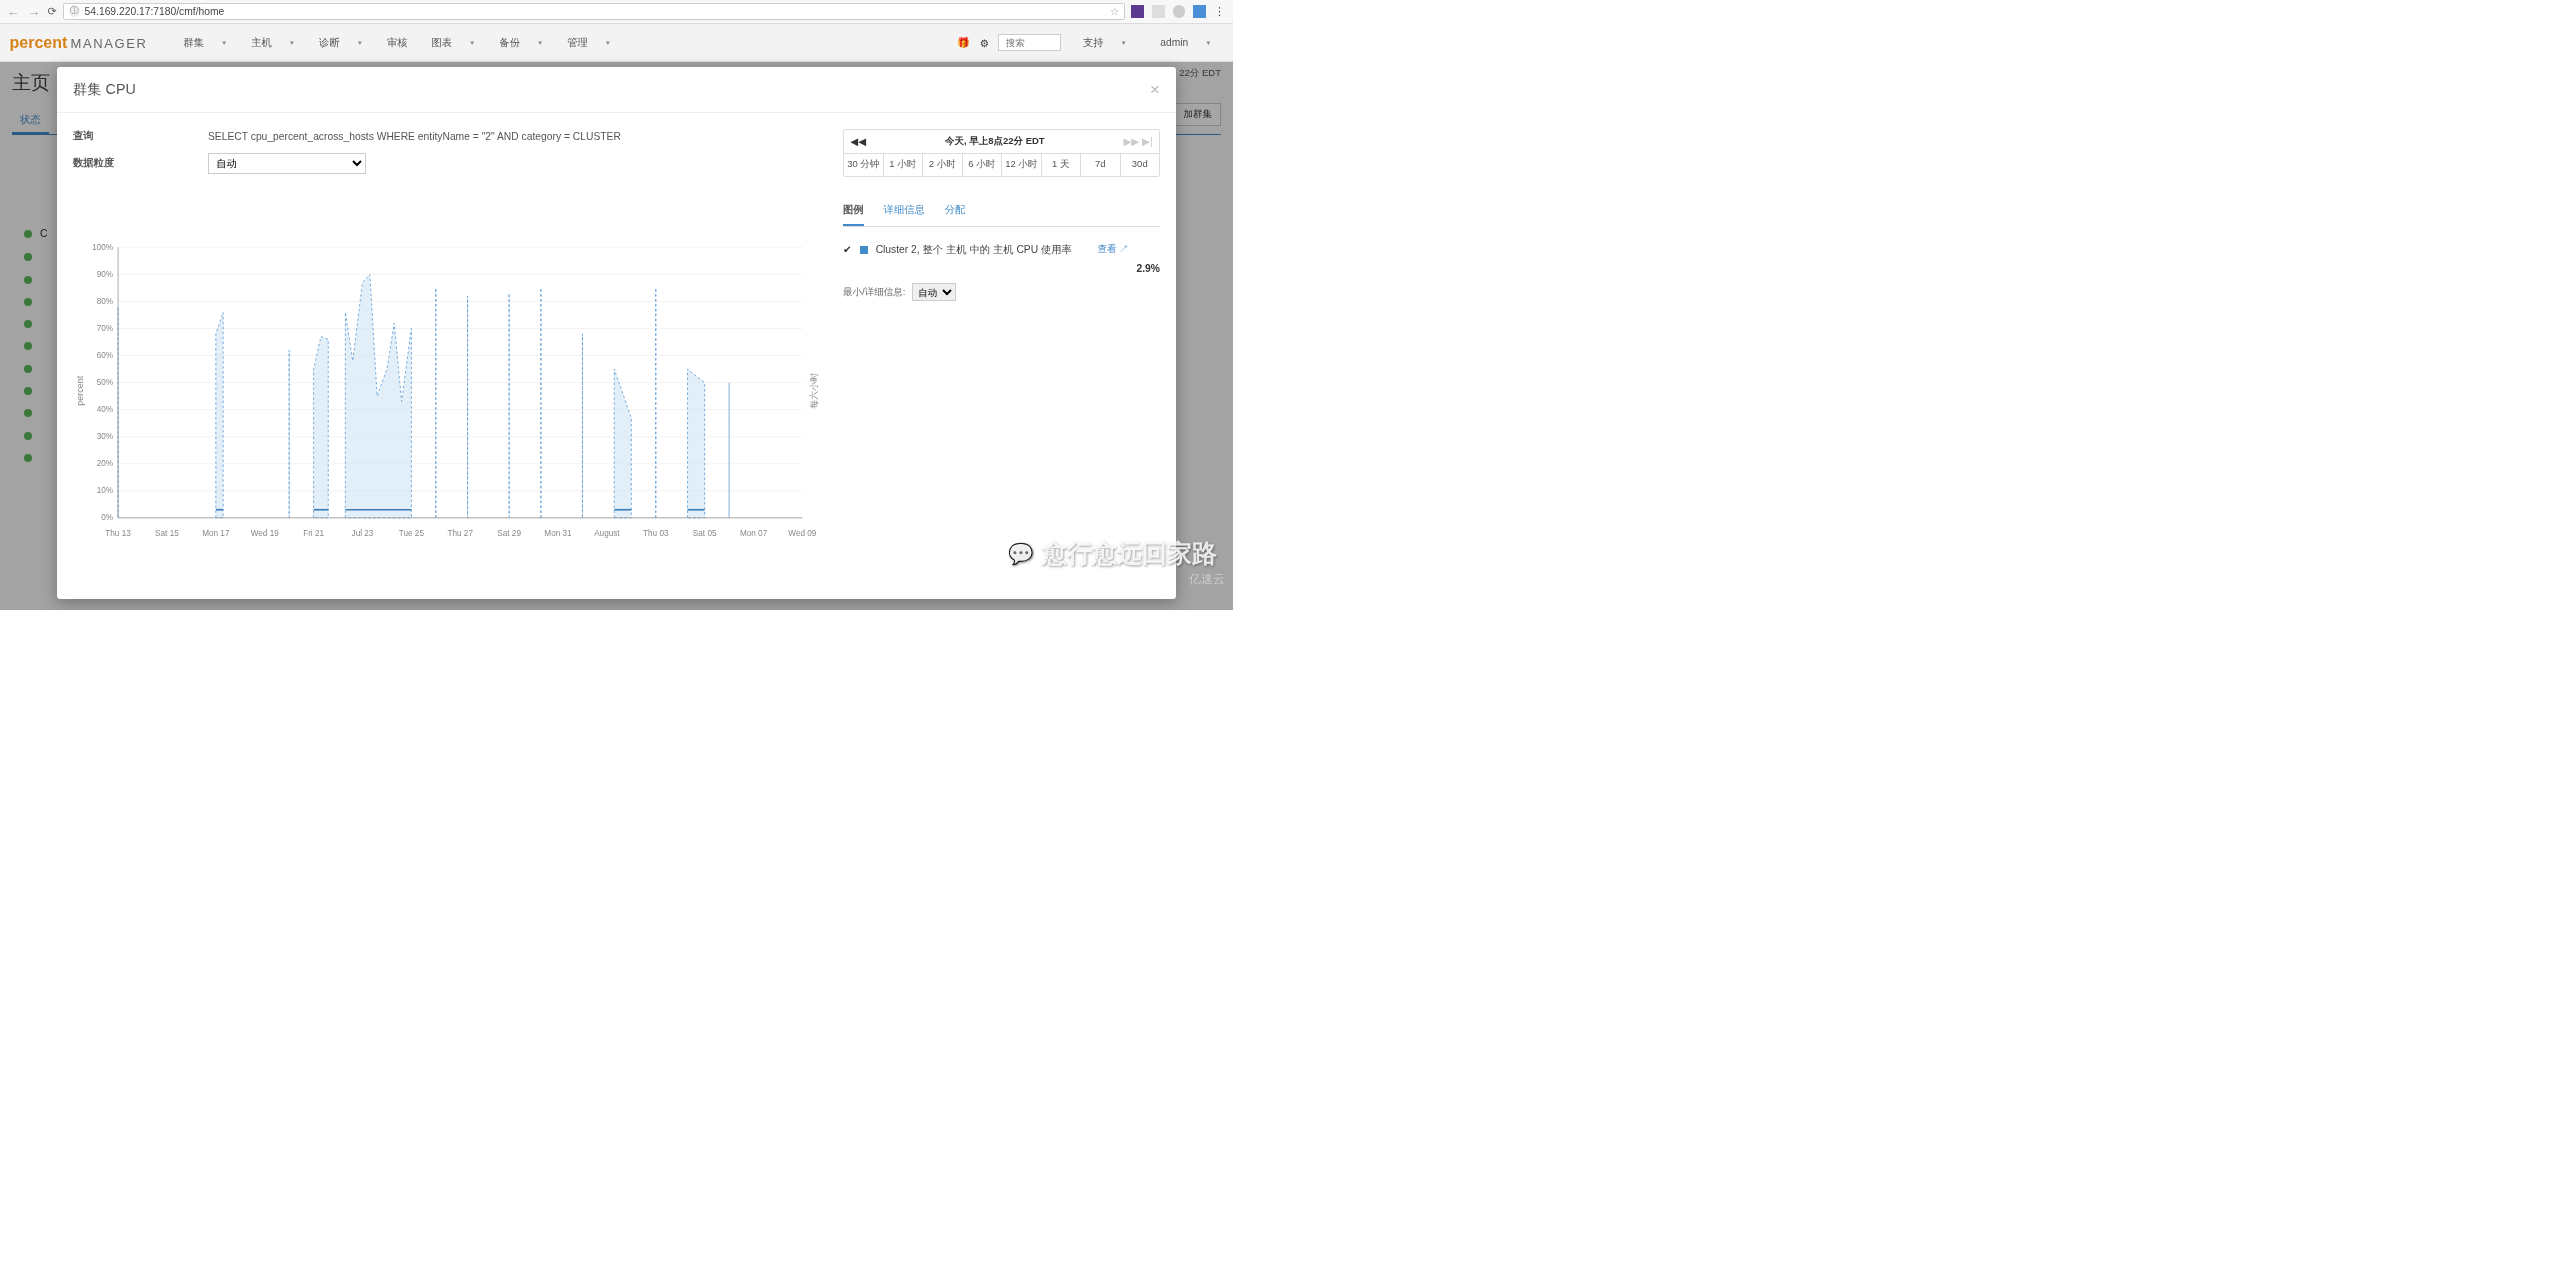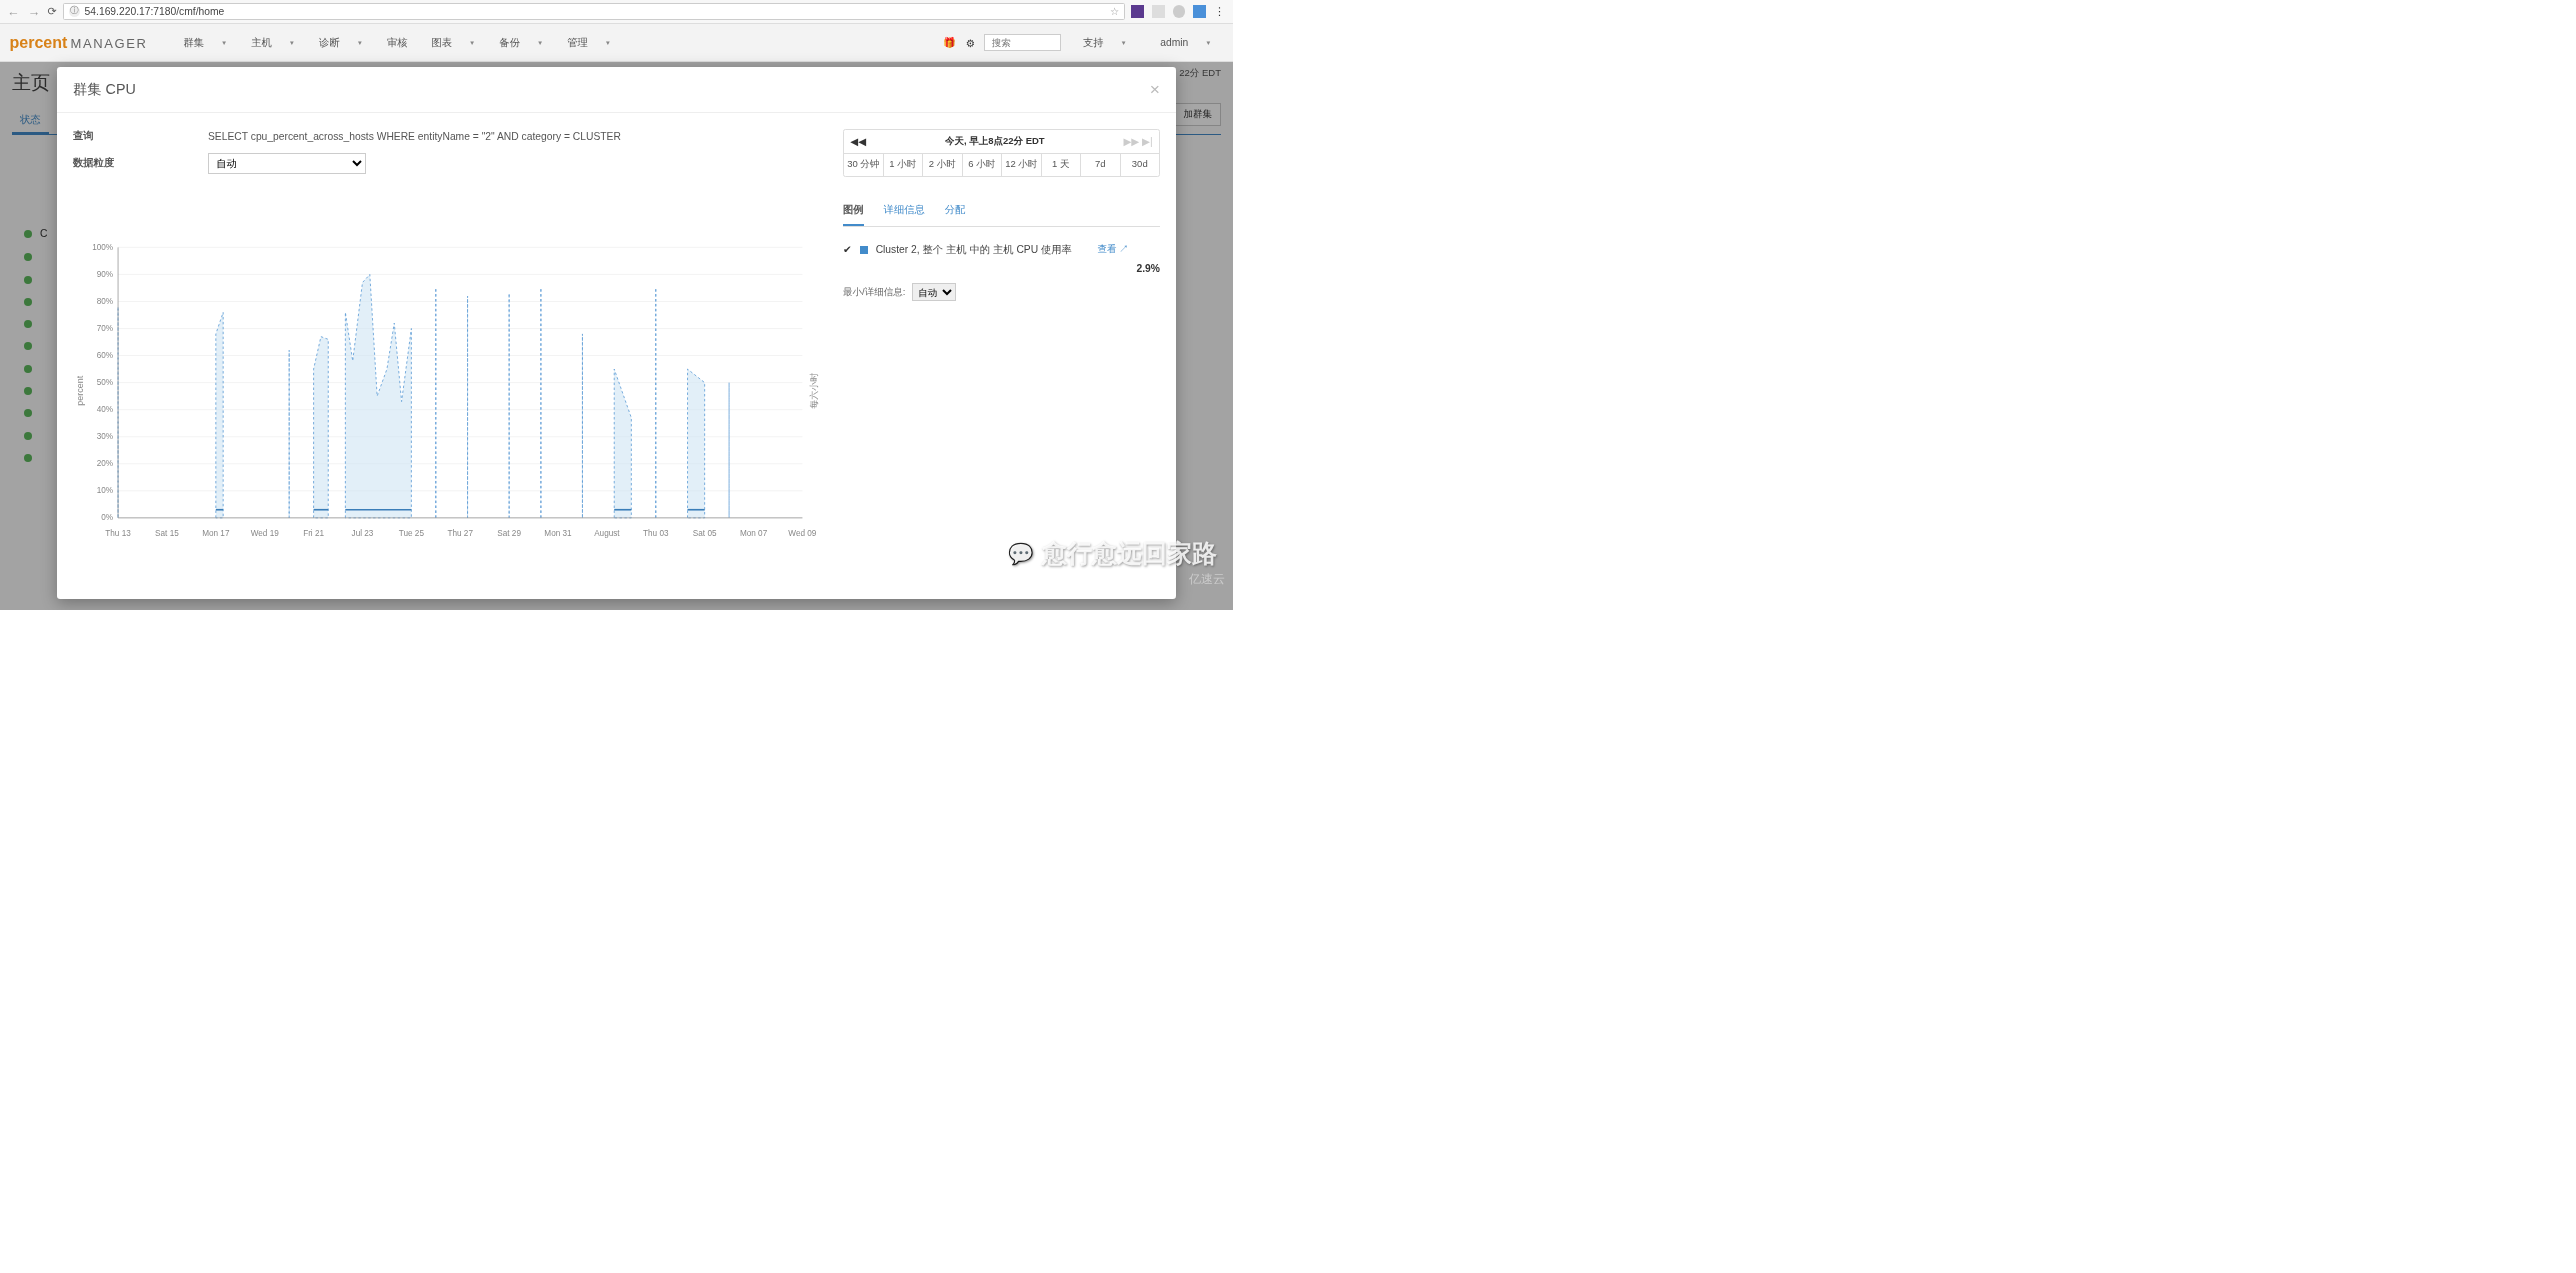--- a/index.html
+++ b/index.html
@@ -11,21 +11,21 @@
 .url-info { font-size: 8.7px; color: #888; background: #eee; border-radius: 50%; width: 11px; height: 11px; display: inline-flex; align-items: center; justify-content: center; margin-right: 4.8px; }
 .ext-icons { display: flex; gap: 8px; align-items: center; }
 .ext-icons span { width: 12.7px; height: 12.7px; display: inline-block; font-size: 11px; }
 .app-nav { height: 38px; background: #f3f3f3; border-bottom: 0.8px solid #ddd; display: flex; align-items: center; padding: 0 9.5px; }
 .brand { display: flex; align-items: baseline; margin-right: 24px; }
 .brand .c { color: #d88219; font-weight: 700; font-size: 16px; }
 .brand .m { color: #666; font-size: 13px; letter-spacing: 1.6px; margin-left: 3.2px; }
 .nav-item { padding: 0 12px; color: #555; font-size: 10.3px; display: flex; align-items: center; gap: 17px; }
 .caret { font-size: 6.3px; color: #888; }
 .nav-right { margin-left: auto; display: flex; align-items: center; gap: 9.5px; }
-.search-box { border: 0.8px solid #ccc; background: #fff; padding: 2.4px 6.3px; width: 77px; font-size: 9.5px; color: #999; }
+.search-box { border: 0.8px solid #ccc; background: #fff; padding: 2.4px 6.3px; width: 63px; font-size: 9.5px; color: #999; }
 .page-bg { position: absolute; top: 62px; left: 0; right: 0; bottom: 0; background: #fafafa; padding: 8px 12px; }
 .page-title { font-size: 19px; color: #444; font-weight: 300; }
 .page-tabs { margin-top: 12px; border-bottom: 1.6px solid #428bca; font-size: 10.3px; }
 .page-tabs span { padding: 4.8px 8px; display: inline-block; color: #666; }
 .page-tabs .active { color: #428bca; border-bottom: 2.4px solid #428bca; }
 .top-right-time { position: absolute; top: 67px; right: 12px; font-size: 9.5px; color: #555; }
 .add-cluster-btn { position: absolute; top: 103px; right: 12px; background: #fff; border: 0.8px solid #ccc; padding: 4px 8px; font-size: 9.5px; }
 .svc-list { position: absolute; top: 166px; left: 24px; }
 .svc { display: flex; align-items: center; margin-bottom: 14.3px; }
 .dot { width: 8px; height: 8px; background: #5cb85c; border-radius: 50%; margin-right: 8px; flex-shrink: 0; }

